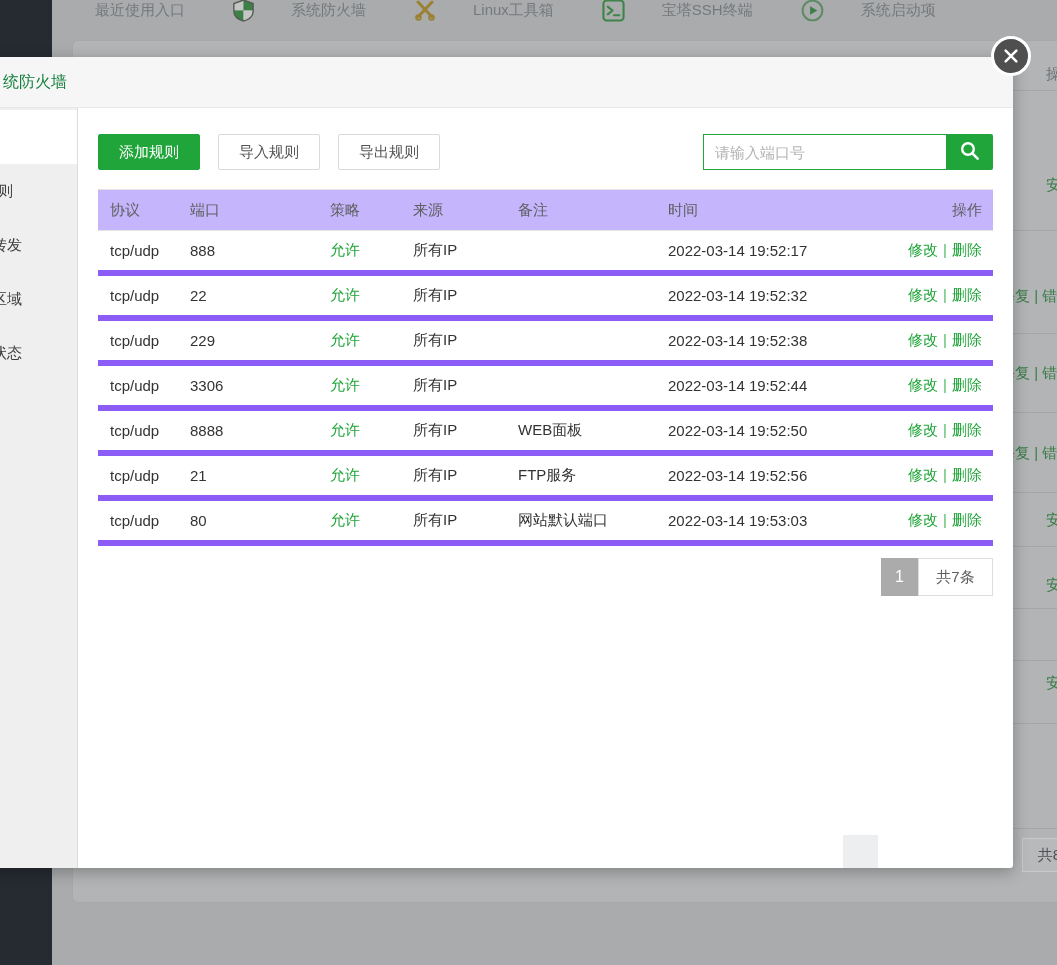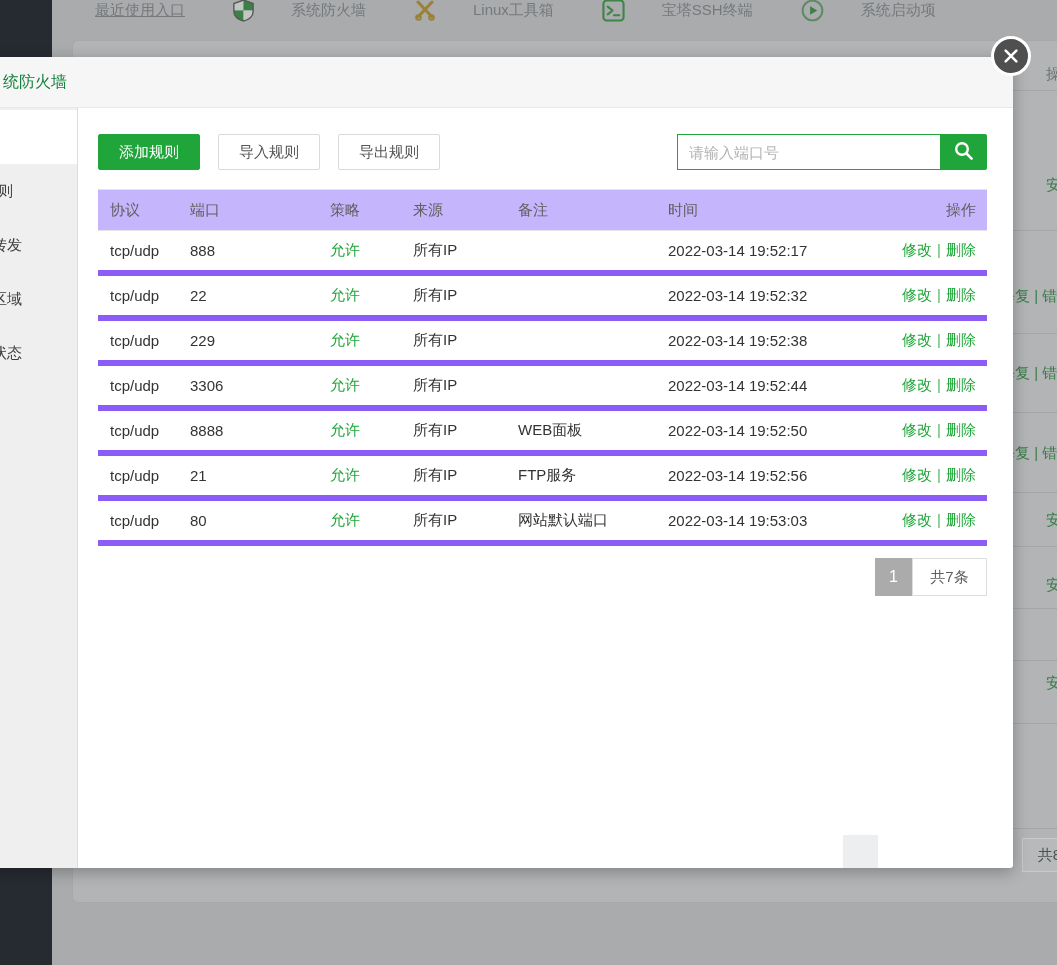--- a/index.html
+++ b/index.html
@@ -3,21 +3,21 @@
 <meta charset="utf-8">
 <style>
   html,body{margin:0;padding:0;}
   body{width:1057px;height:965px;overflow:hidden;position:relative;
        background:#a9abac;font-family:"Liberation Sans","DejaVu Sans",sans-serif;}
 
   
   .rail{position:absolute;left:0;top:0;width:52px;height:965px;background:#262b32;}
   .topbar{position:absolute;left:52px;top:-5px;height:30px;display:flex;align-items:center;
           color:#75797d;font-size:15px;white-space:nowrap;}
-  .topbar .recent{margin-left:43px;text-decoration:underline;}
+  .topbar .recent{margin-left:43px;}
   .topbar .entry{display:flex;align-items:center;margin-left:48px;gap:28px;}
   .topbar .entry .ticon{margin-right:9px;display:flex;align-items:center;}
   .bg-panel{position:absolute;left:72px;top:40px;width:1008px;height:863px;
             background:#b2b4b5;border:1px solid #a6a8a9;border-radius:6px;box-sizing:border-box;}
   .bg-divider{position:absolute;left:1013px;width:44px;height:1px;background:#a4a6a7;}
   .bgd1{top:90px}.bgd2{top:230px}.bgd3{top:333px}.bgd4{top:412px}.bgd5{top:492px}
   .bgd6{top:546px}.bgd7{top:608px}.bgd8{top:660px}.bgd9{top:723px}.bgd10{top:828px}
   .bg-snippet{position:absolute;color:#3b7d49;font-size:15px;white-space:nowrap;}
   .bg-head-frag{position:absolute;color:#6b7074;font-size:15px;white-space:nowrap;left:1046px;top:65px;}
   .sn1{left:1046px;top:176px}.sn2{left:1000px;top:287px}.sn3{left:1000px;top:364px}
@@ -41,28 +41,28 @@
         padding-top:2px;flex:none;}
   .side-item{height:54px;line-height:54px;font-size:15px;color:#3d3d3d;white-space:nowrap;
              overflow:hidden;cursor:pointer;}
   .side-item.active{background:#fff;}
   .side-item:nth-child(1) span{}
   .side-item:nth-child(2) span{margin-left:128px;}
   .side-item:nth-child(3) span{margin-left:122px;}
   .side-item:nth-child(4) span{margin-left:122px;}
   .side-item:nth-child(5) span{margin-left:122px;}
 
-  .content{flex:1;padding:26px 26px 0 20px;box-sizing:border-box;}
+  .content{flex:1;padding:26px 20px 0 20px;box-sizing:border-box;}
   .toolbar{display:flex;height:36px;align-items:center;}
   .btn{height:36px;border-radius:2px;font-size:15px;padding:0 20px;box-sizing:border-box;
        cursor:pointer;font-family:inherit;}
   .btn-green{background:#20a53a;color:#fff;border:1px solid #20a53a;}
   .btn-plain{background:#fff;color:#555;border:1px solid #d9d9d9;margin-left:18px;}
   .search{margin-left:auto;display:flex;height:36px;}
-  .search input{width:263px;height:36px;box-sizing:border-box;border:1px solid #20a53a;
+  .search input{width:243px;height:36px;box-sizing:border-box;border:1px solid #20a53a;
                 border-right:none;padding:0 11px;font-size:15px;color:#000000;outline:none;
                 font-family:inherit;}
   .search input::placeholder{color:#b3b3b3;}
   .search .sbtn{width:47px;height:36px;background:#20a53a;border:none;border-radius:0 2px 2px 0;
                 display:flex;align-items:center;justify-content:center;cursor:pointer;}
 
   .tbl{margin-top:19px;}
   .thead{display:flex;background:#c4b5fd;border-top:1px solid #e4e4e4;border-bottom:1px solid #e4e4e4;
          height:42px;align-items:center;color:#5f5f5f;font-size:15px;box-sizing:border-box;}
   .trow{display:flex;height:45px;align-items:center;border-bottom:6px solid #8b5cf6;

